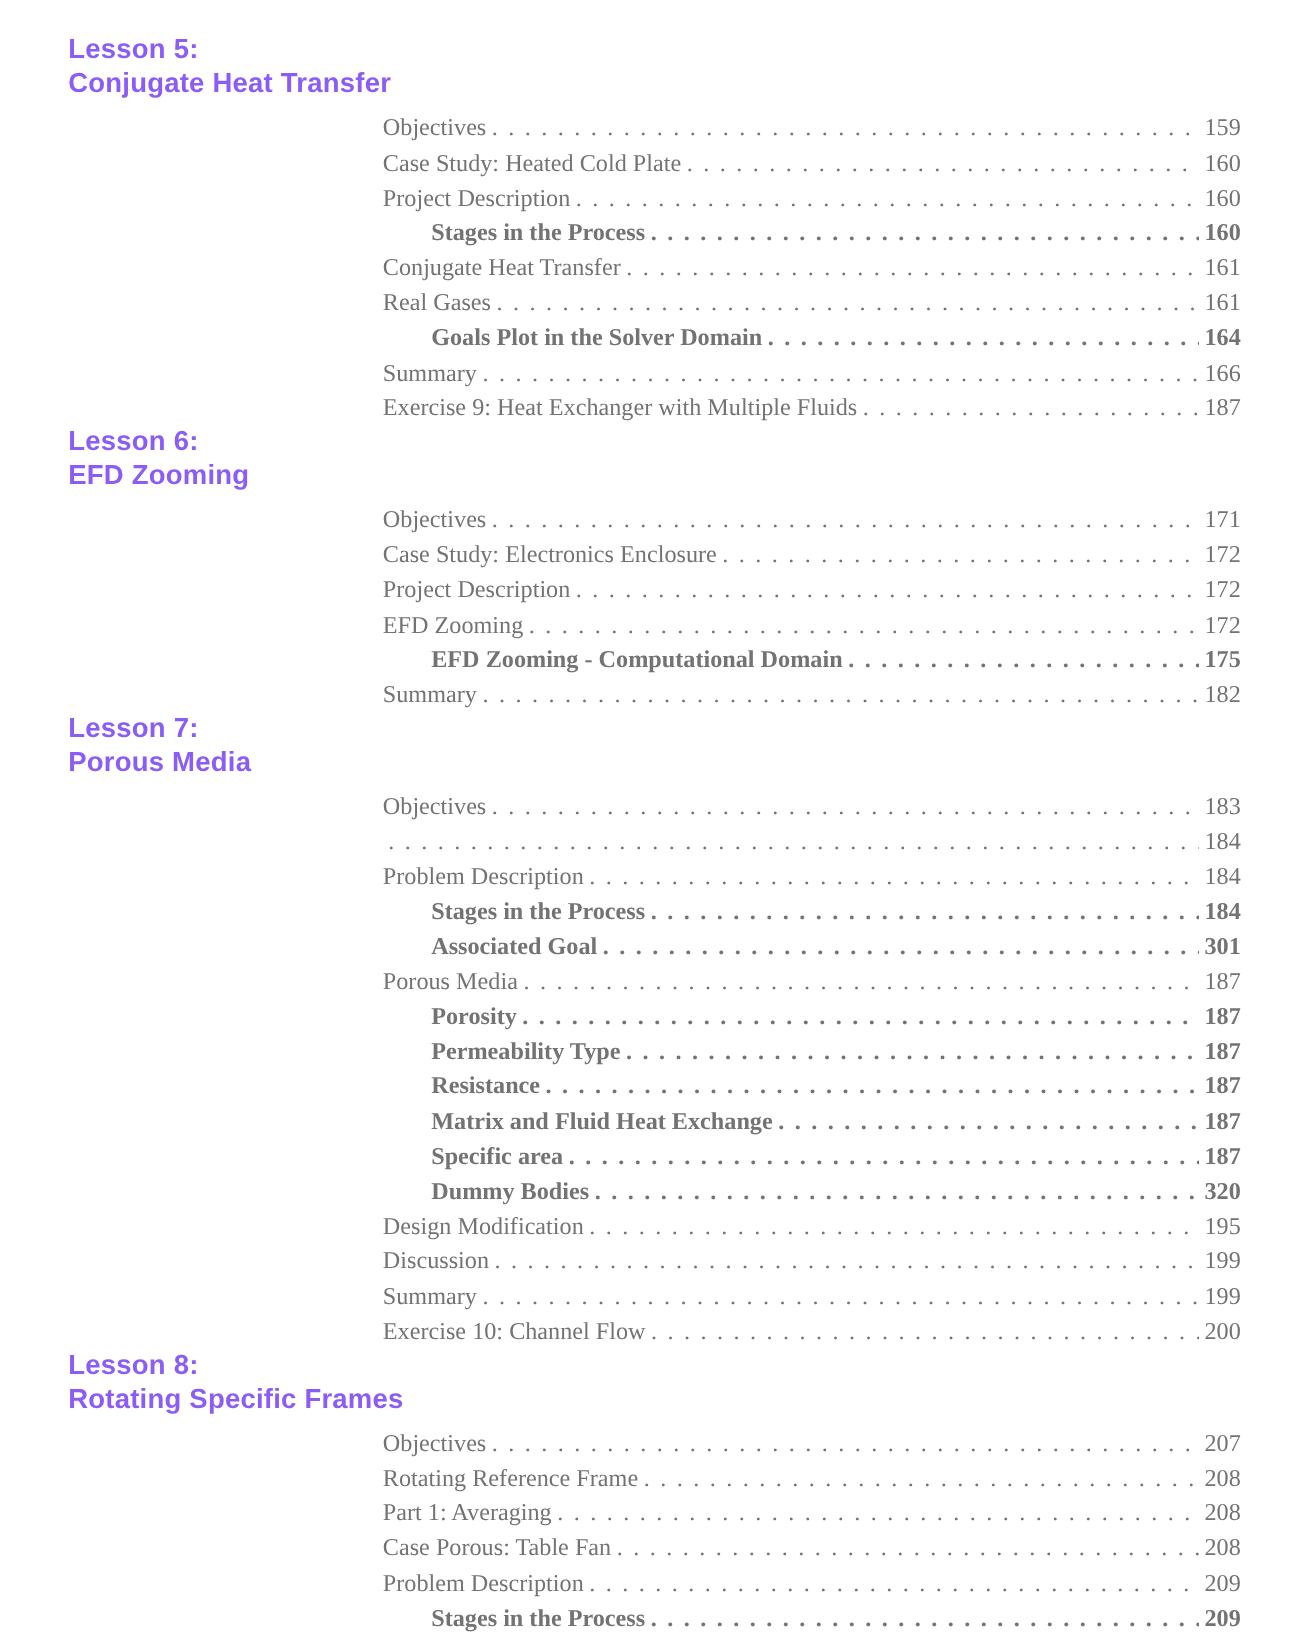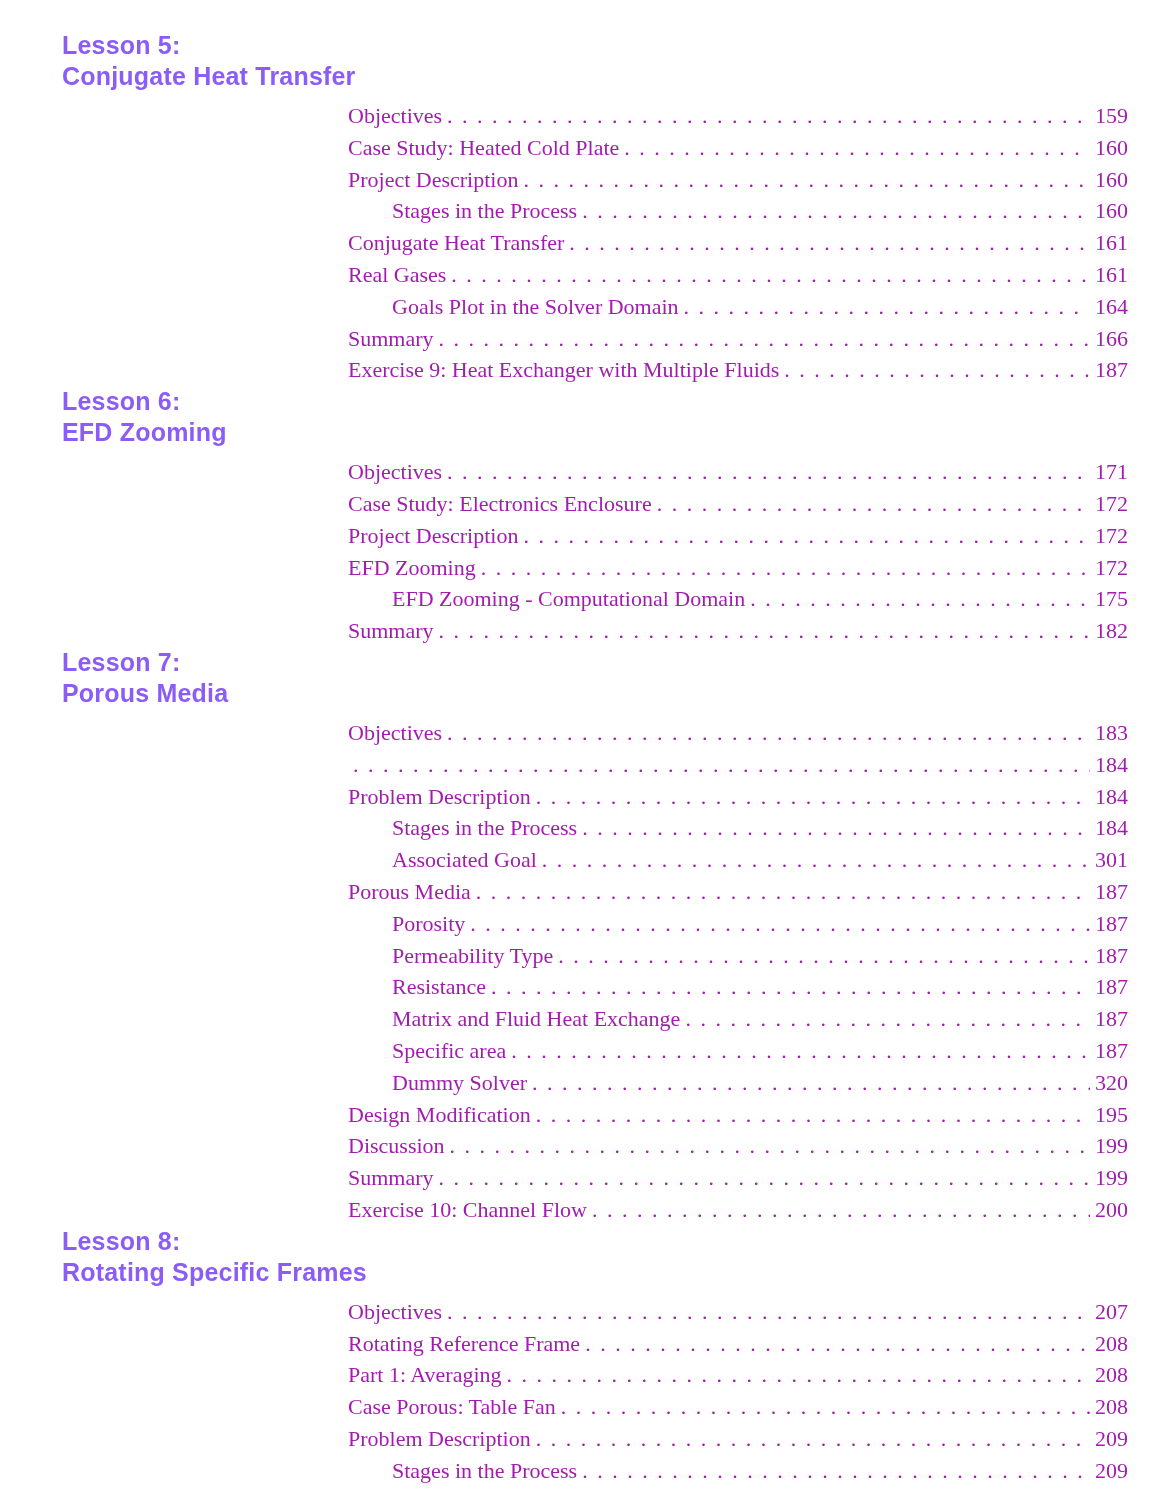--- a/index.html
+++ b/index.html
@@ -32,23 +32,23 @@
   }
   .entry-list {
     margin-left: 348px;
     width: 780px;
   }
   .toc-entry {
     display: flex;
     align-items: baseline;
     line-height: 31.8px;
     font-size: 22px;
-    color: #a21caf;
-  }
-  .toc-entry.level2 { padding-left: 44px; }
+    color: #737373;
+  }
+  .toc-entry.level2 { padding-left: 44px; font-weight: bold; }
   .entry-title {
     white-space: nowrap;
     flex: 0 0 auto;
   }
   .dot-leader {
     flex: 1 1 auto;
     overflow: hidden;
     white-space: nowrap;
     margin: 0 5px 0 5px;
   }
@@ -238,21 +238,21 @@
     <span class="entry-page">187</span>
   </div>
 
   <div class="toc-entry level2">
     <span class="entry-title">Specific area</span>
     <span class="dot-leader"></span>
     <span class="entry-page">187</span>
   </div>
 
   <div class="toc-entry level2">
-    <span class="entry-title">Dummy Solver</span>
+    <span class="entry-title">Dummy Bodies</span>
     <span class="dot-leader"></span>
     <span class="entry-page">320</span>
   </div>
 
   <div class="toc-entry">
     <span class="entry-title">Design Modification</span>
     <span class="dot-leader"></span>
     <span class="entry-page">195</span>
   </div>
 

